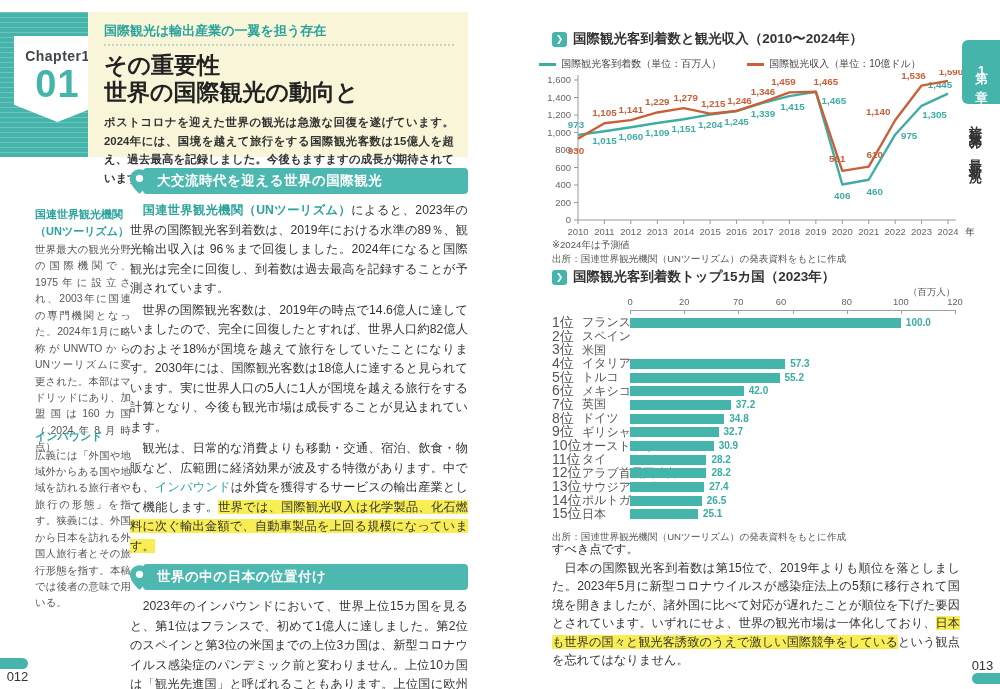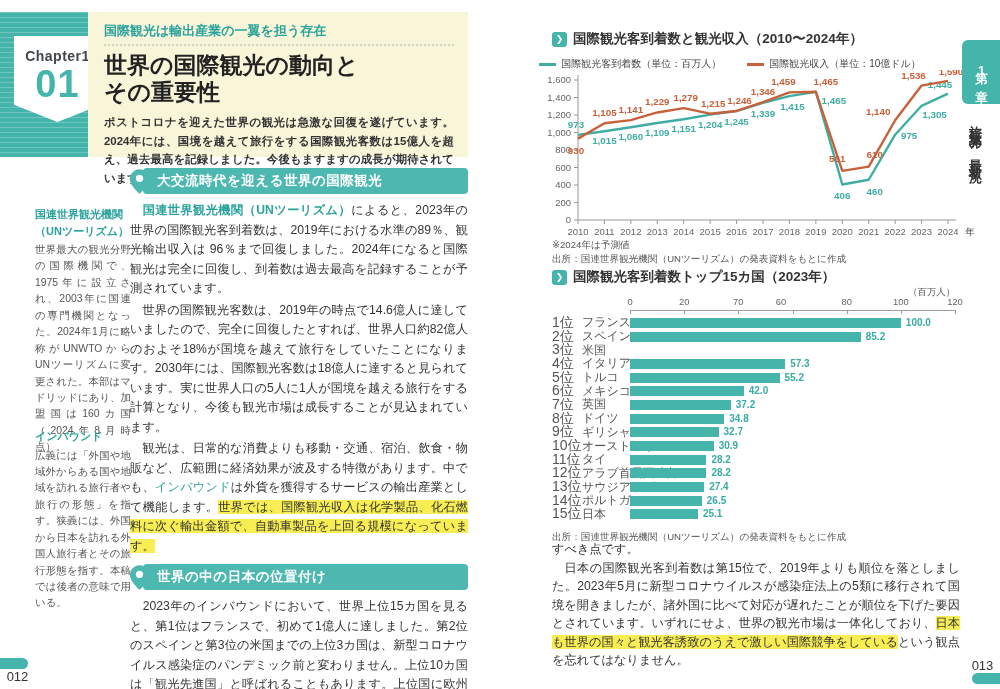--- a/index.html
+++ b/index.html
@@ -83,22 +83,22 @@
 
   <div class="chapter-band"></div>
   <div class="chapter-mark">
     <div class="ch-label">Chapter1</div>
     <div class="ch-num">01</div>
   </div>
 
   <div class="head-block">
     <div class="kicker">国際観光は輸出産業の一翼を担う存在</div>
     <div class="big-title">
+      <div>その重要性</div>
       <div>世界の国際観光の動向と</div>
-      <div>その重要性</div>
     </div>
     <div class="lead">ポストコロナを迎えた世界の観光は急激な回復を遂げています。2024年には、国境を越えて旅行をする国際観光客数は15億人を超え、過去最高を記録しました。今後もますますの成長が期待されています。</div>
   </div>
 
   <div class="margin-note" style="top:206px">
     <div class="mn-term">国連世界観光機関（UNツーリズム）</div>
     <div class="mn-body">世界最大の観光分野の国際機関で、1975年に設立され、2003年に国連の専門機関となった。2024年1月に略称がUNWTOからUNツーリズムに変更された。本部はマドリッドにあり、加盟国は160カ国（2024年8月時点）。</div>
   </div>
   <div class="margin-note" style="top:428px">
     <div class="mn-term">インバウンド</div>
@@ -272,24 +272,20 @@
           <span class="brank">1位</span>
           <span class="bcountry">フランス</span>
           <div class="btrack">
             <div class="bbar" style="width: 270.833px; background: rgb(69, 181, 172);"></div>
             <span class="bval" style="left: 275.833px;">100.0</span>
           </div>
         </div>
         <div class="brow">
           <span class="brank">2位</span>
           <span class="bcountry">スペイン</span>
-          <div class="btrack">
-            <div class="bbar" style="width: 230.75px; background: rgb(69, 181, 172);"></div>
-            <span class="bval" style="left: 235.75px;">85.2</span>
-          </div>
         </div>
         <div class="brow">
           <span class="brank">3位</span>
           <span class="bcountry">米国</span>
         </div>
         <div class="brow">
           <span class="brank">4位</span>
           <span class="bcountry">イタリア</span>
           <div class="btrack">
             <div class="bbar" style="width: 155.188px; background: rgb(69, 181, 172);"></div>

